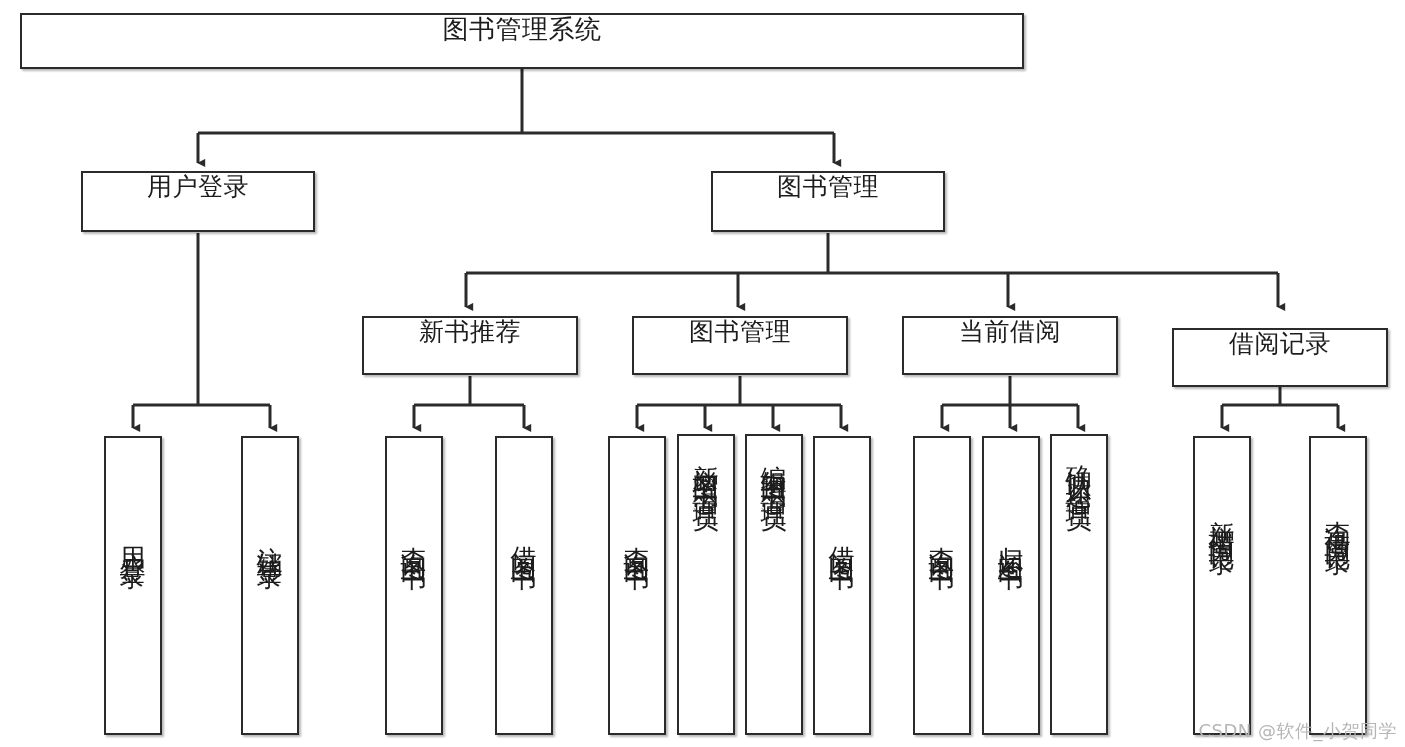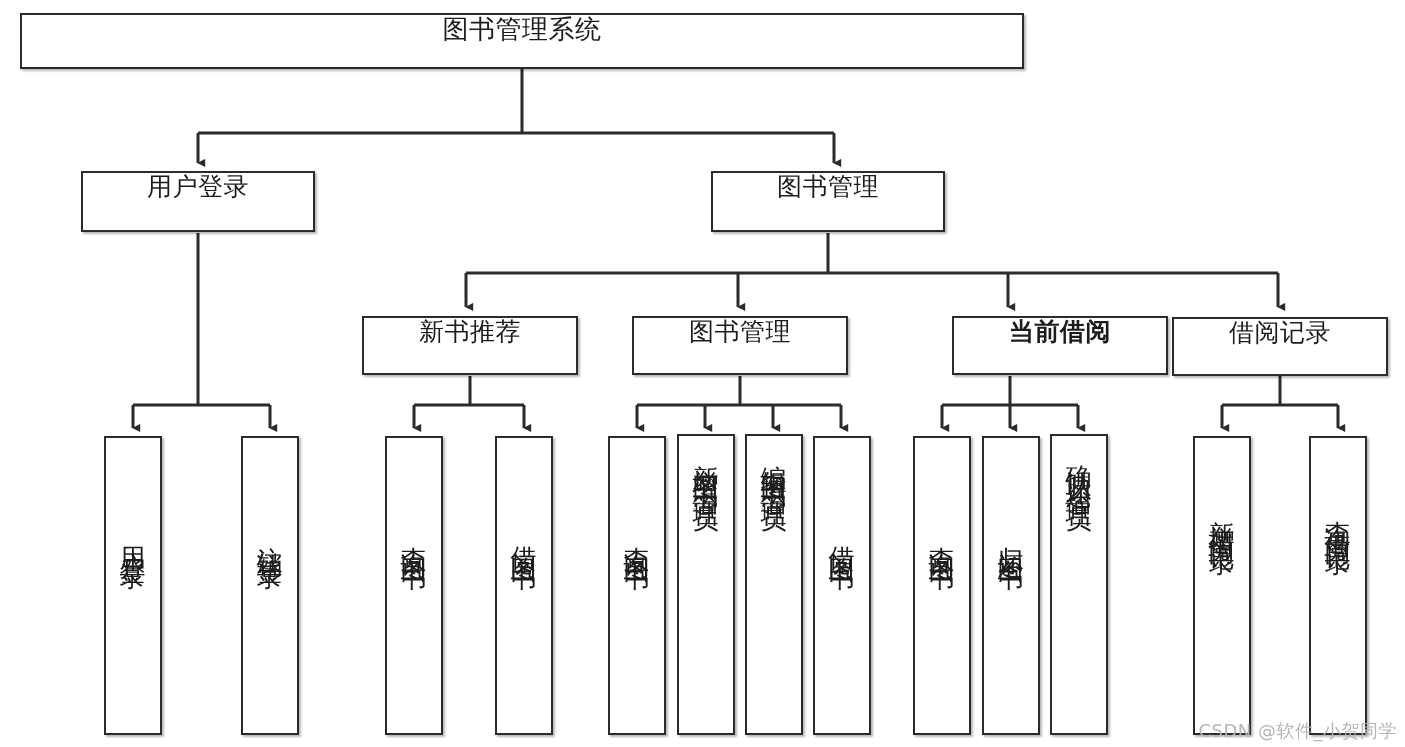--- a/index.html
+++ b/index.html
@@ -151,24 +151,24 @@
   <div class="node horiz" style="left:711px; top:171px; width:234px; height:61px;">
     <span class="node-label">图书管理</span>
   </div>
 
   <div class="node horiz" style="left:362px; top:316px; width:216px; height:59px;">
     <span class="node-label">新书推荐</span>
   </div>
   <div class="node horiz" style="left:632px; top:316px; width:216px; height:59px;">
     <span class="node-label">图书管理</span>
   </div>
-  <div class="node horiz" style="left:952px; top:316px; width:216px; height:59px;font-weight:bold;">
+  <div class="node horiz" style="left:902px; top:316px; width:216px; height:59px;">
     <span class="node-label">当前借阅</span>
   </div>
-  <div class="node horiz" style="left:1172px; top:317px; width:216px; height:59px;">
+  <div class="node horiz" style="left:1172px; top:328px; width:216px; height:59px;">
     <span class="node-label">借阅记录</span>
   </div>
 
   <div class="node vert mid2" style="left:104px; top:436px; width:58px; height:299px;">
     <span class="node-label">用户登录</span>
   </div>
   <div class="node vert mid2" style="left:241px; top:436px; width:58px; height:299px;">
     <span class="node-label">注销登录</span>
   </div>
 

